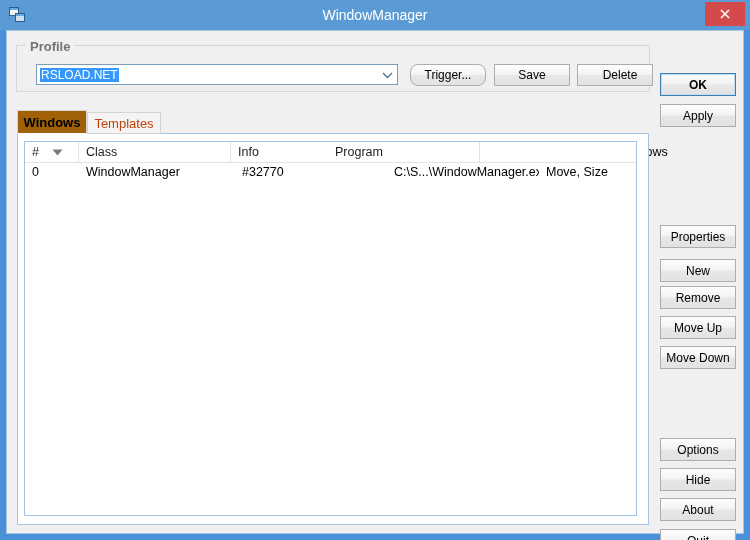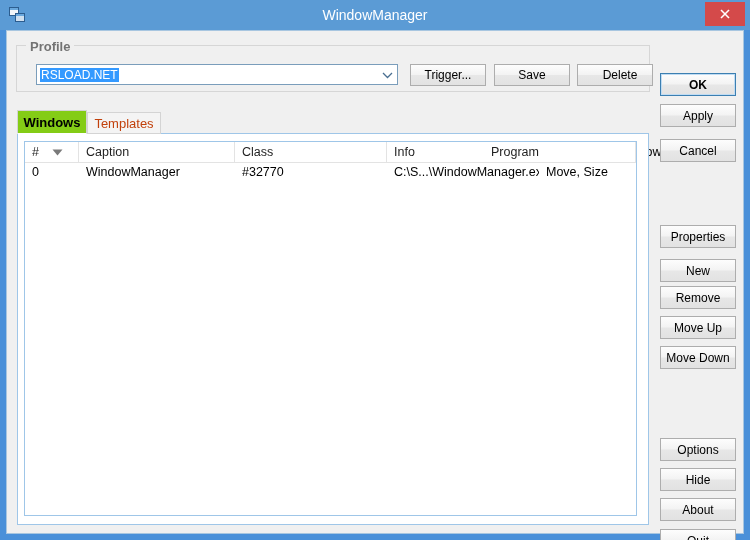--- a/index.html
+++ b/index.html
@@ -165,21 +165,21 @@
     color: #000000;
     text-align: center;
     cursor: default;
     padding: 0;
     line-height: 1;
     display: flex;
     align-items: center;
     justify-content: center;
   }
 
-  .btn-trigger { position: absolute; left: 394px; top: 28px; width: 76px; height: 22px; }
+  .btn-trigger { position: absolute; left: 394px; top: 28px; width: 76px; height: 22px; border-radius: 8px; }
   .btn-save    { position: absolute; left: 478px; top: 28px; width: 76px; height: 22px; }
   .btn-delete  { position: absolute; left: 561px; top: 28px; width: 76px; height: 22px; padding-left: 10px; }
 
   
   .tabstrip {
     position: absolute;
     left: 0; top: 74px;
     width: 634px;
     height: 24px;
   }
@@ -190,21 +190,21 @@
     box-sizing: border-box;
     font-size: 13px;
     display: flex;
     align-items: center;
     justify-content: center;
     cursor: default;
   }
   .tab-active {
     left: 1px;
     width: 70px;
-    background: #84cc16;
+    background: #a16207;
     border: 1px solid #d4d4d4;
     border-bottom: 1px solid #ffffff;
     font-weight: bold;
     color: #000000;
     z-index: 3;
   }
   .tab-inactive {
     left: 71px;
     width: 74px;
     top: 2px;
@@ -412,42 +412,40 @@
       <div class="listpanel">
         <div class="listview">
 
           <div class="lv-header">
             <div class="lv-th c-num sortcol">
               <span>#</span>
               <svg class="sort-arrow" width="11" height="7" viewBox="0 0 11 7">
                 <path d="M0.5 0.5 L10.5 0.5 L5.5 6.5 Z" fill="#7a7a7a"></path>
               </svg>
             </div>
-            <div class="lv-th c-cap">Caption</div>
             <div class="lv-th c-cls">Class</div>
             <div class="lv-th c-info">Info</div>
             <div class="lv-th c-prog">Program</div>
           </div>
 
           <div class="lv-row">
             <div class="lv-td c-num">0</div>
             <div class="lv-td c-cap">WindowManager</div>
             <div class="lv-td c-cls">#32770</div>
             <div class="lv-td c-prog">C:\S...\WindowManager.exe</div>
             <div class="lv-td c-info">Move, Size</div>
           </div>
 
         </div>
       </div>
     </div>
 
     <div class="right-col">
       <div class="btn rbtn b-ok focused">OK</div>
       <div class="btn rbtn b-apply">Apply</div>
-      <div class="btn rbtn b-cancel">Cancel</div>
 
       <div class="btn rbtn b-props">Properties</div>
       <div class="btn rbtn b-new">New</div>
       <div class="btn rbtn b-remove">Remove</div>
       <div class="btn rbtn b-moveup">Move Up</div>
       <div class="btn rbtn b-movedown">Move Down</div>
 
       <div class="btn rbtn b-options">Options</div>
       <div class="btn rbtn b-help">Hide</div>
       <div class="btn rbtn b-about">About</div>

